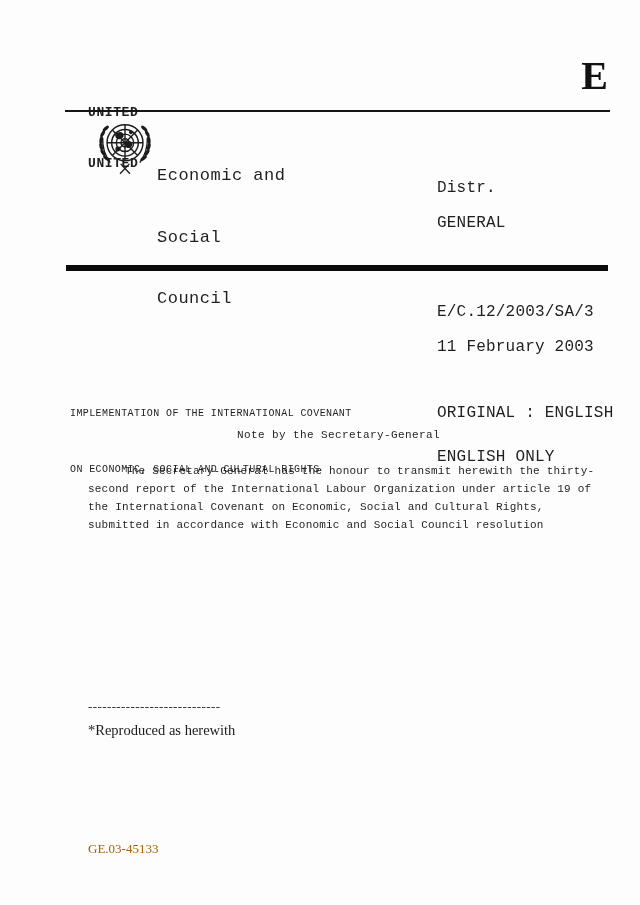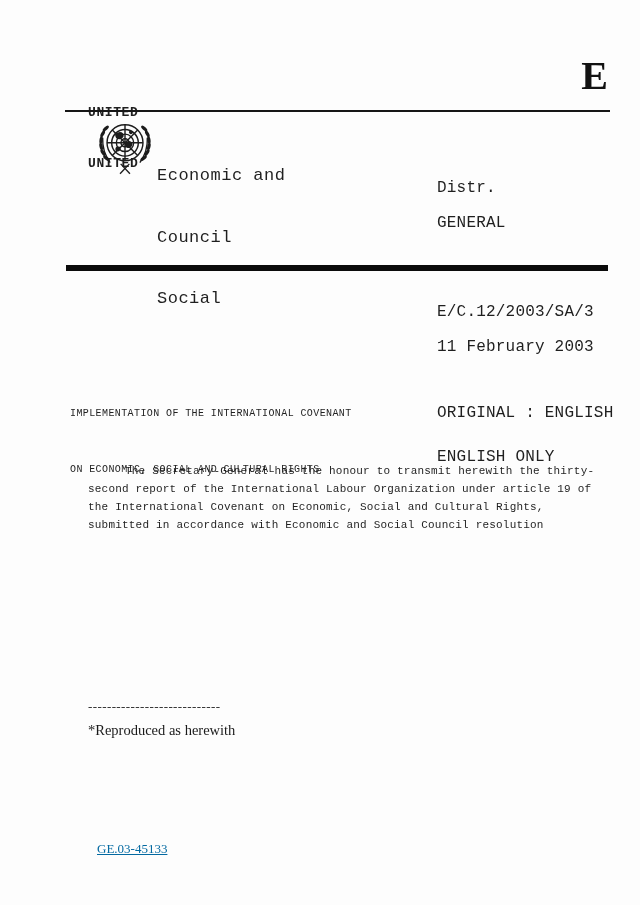--- a/index.html
+++ b/index.html
@@ -43,21 +43,21 @@
   .body-par { left: 88px; top: 462px; width: 510px; font-size: 11px;
          line-height: 18px; letter-spacing: 0.2px; }
   .body-par div { white-space: pre; }
   .body-par .indent { text-indent: 37px; }
 
   .date-stamp { left: 88px; top: 572px; width: 497px; text-align: right;
          font-size: 11px; letter-spacing: 0.2px; white-space: pre; }
 
   .fn-rule { left: 88px; top: 699px; font-size: 13px; letter-spacing: 0.4px; color: #2b2b2b; }
   .fn-text { left: 88px; top: 722px; font-size: 14.5px; color: #1a1a1a; }
-  .ge { left: 97px; top: 841px; font-size: 13px; color: #0369a1; text-decoration: underline; }
+  .ge { left: 88px; top: 841px; font-size: 13px; color: #a16207; }
 </style>
 </head>
 <body>
 
 <div class="page">
 
   <div class="abs org mono">
     <div>UNITED</div>
     <div>UNITED</div>
   </div>
@@ -100,22 +100,22 @@
     <g stroke="#1c1c1c" stroke-width="2.2" fill="none">
       <path d="M26,70 Q13,52 14,30"></path>
       <path d="M74,70 Q87,52 86,30"></path>
       <path d="M42,88 L57,72"></path>
       <path d="M58,88 L43,72"></path>
     </g>
   </svg>
 
   <div class="abs council mono">
     <div>Economic and</div>
+    <div>Social</div>
     <div>Council</div>
-    <div>Social</div>
   </div>
 
   <div class="abs distr-block mono">
     <div class="grp">
       <div>Distr.</div>
       <div>GENERAL</div>
     </div>
     <div class="grp">
       <div>E/C.12/2003/SA/3</div>
       <div>11 February 2003</div>
@@ -125,20 +125,21 @@
   </div>
 
   <div class="abs sep-bar"></div>
 
 
   <div class="abs title mono">
     <div>IMPLEMENTATION OF THE INTERNATIONAL COVENANT</div>
     <div>ON ECONOMIC, SOCIAL AND CULTURAL RIGHTS</div>
   </div>
 
+  <div class="abs subtitle mono">Note by the Secretary-General</div>
 
   <div class="abs body-par mono">
     <div class="indent">The Secretary-General has the honour to transmit herewith the thirty-</div>
     <div>second report of the International Labour Organization under article 19 of</div>
     <div>the International Covenant on Economic, Social and Cultural Rights,</div>
     <div>submitted in accordance with Economic and Social Council resolution</div>
   </div>
 
 
   <div class="abs fn-rule serif">----------------------------</div>

